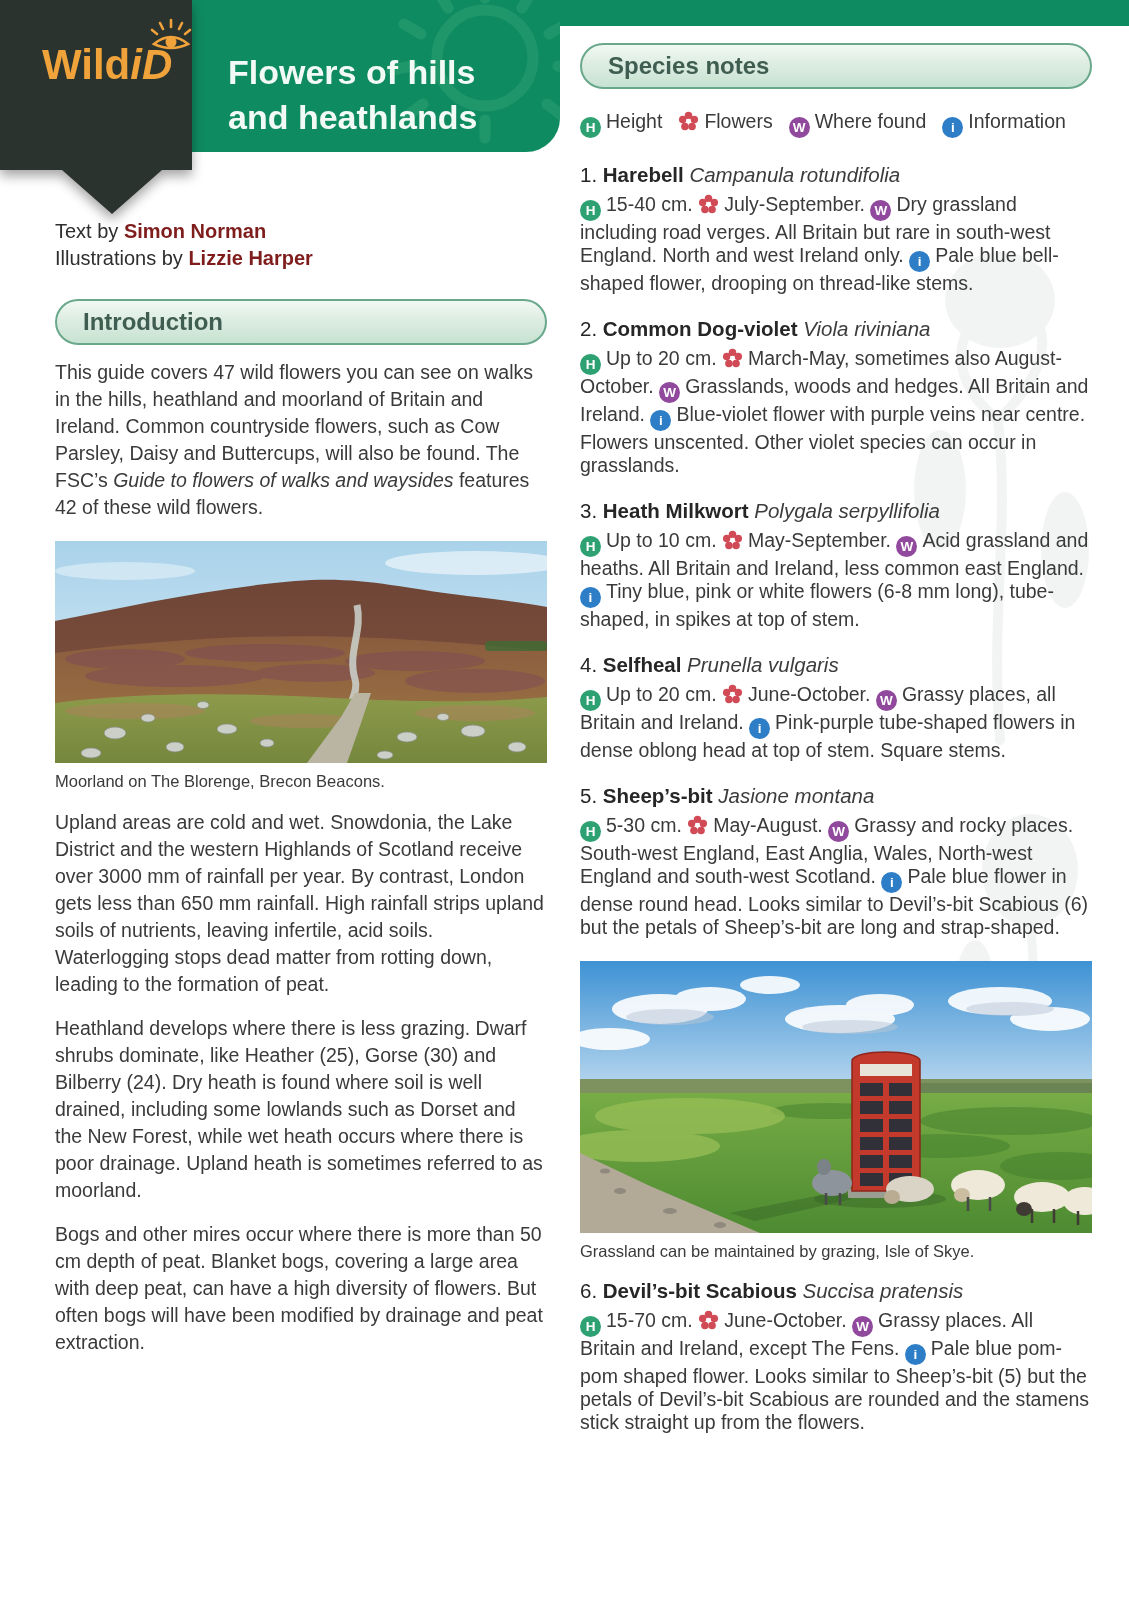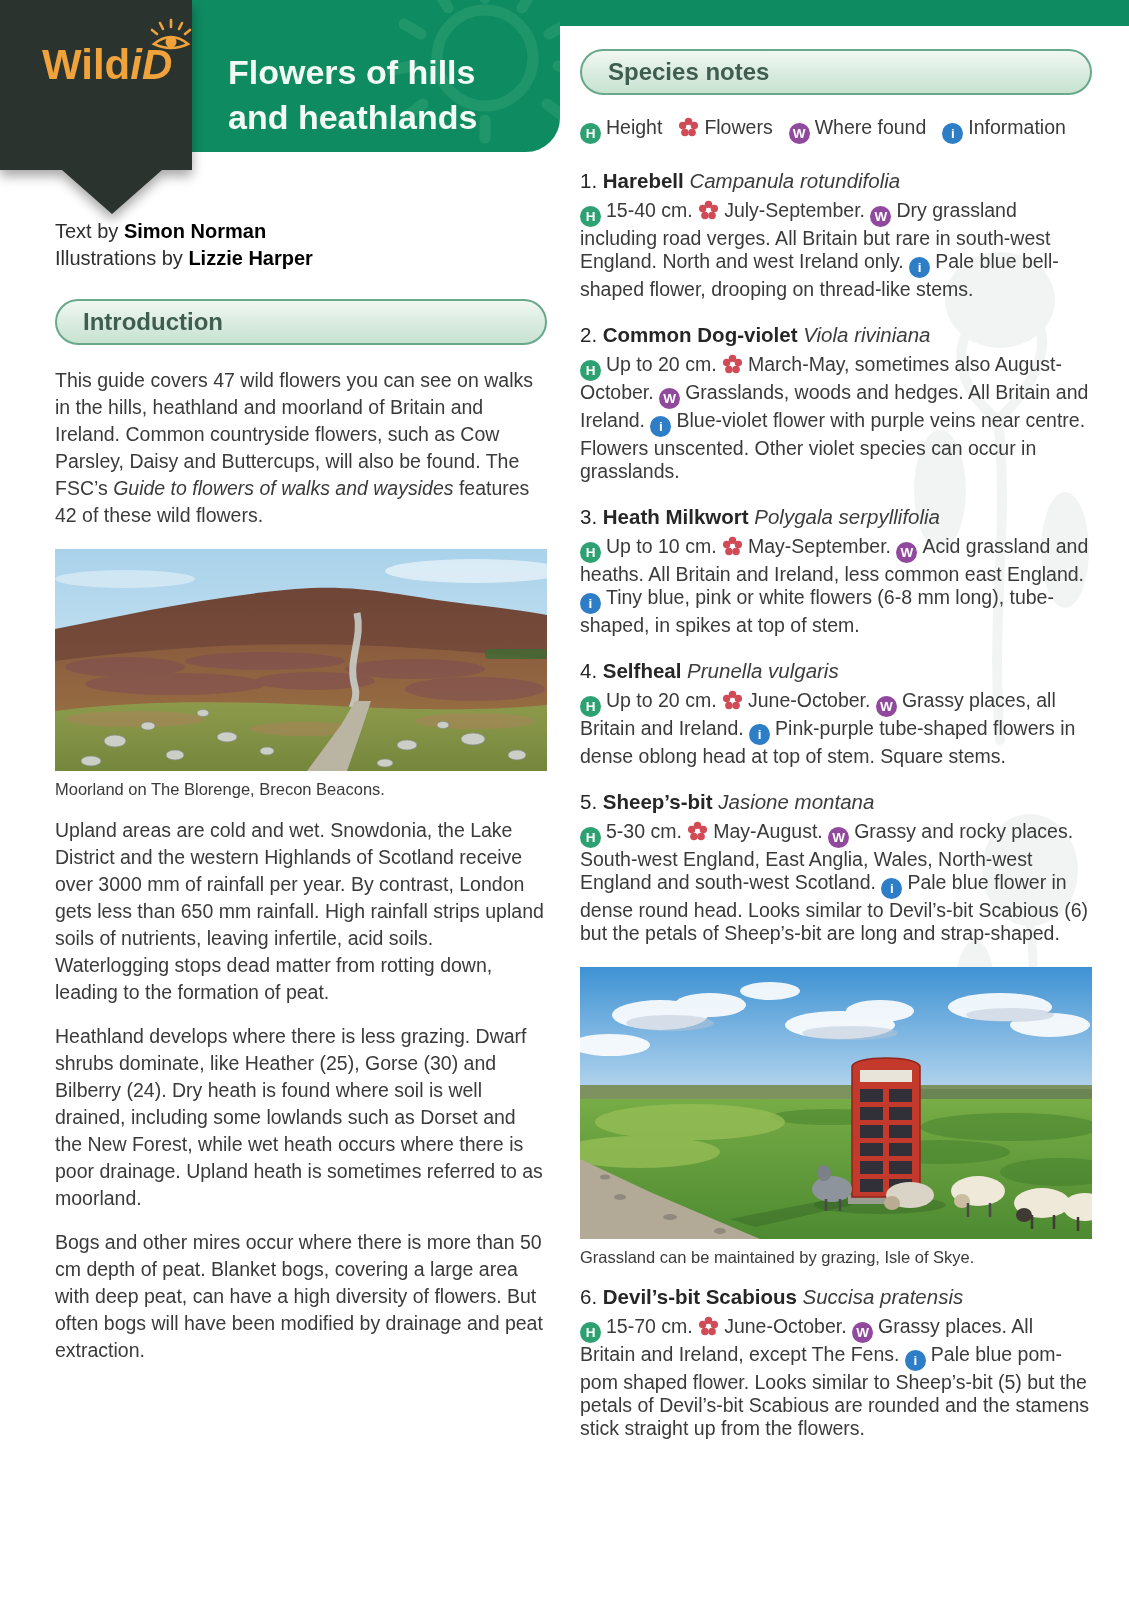--- a/index.html
+++ b/index.html
@@ -22,25 +22,25 @@
   .page-title{position:absolute;left:228px;top:38px;color:#f2faf5;font-size:34px;font-weight:700;line-height:45px;margin-top:12px;}
 
   
   .pill{height:46px;border:2px solid #69a88b;border-radius:24px;box-sizing:border-box;
         background:linear-gradient(180deg,#f1f8f3 0%,#ddedE2 45%,#c7e2d1 100%);
         display:flex;align-items:center;padding-left:26px;
         color:#3f5d50;font-size:24px;font-weight:700;}
 
   
   .col-left{position:absolute;left:55px;top:218px;width:492px;}
-  .col-right{position:absolute;left:580px;top:49px;width:512px;}
+  .col-right{position:absolute;left:580px;top:43px;width:512px;}
 
   .credits{font-size:20px;line-height:27px;color:#2e2e2e;}
-  .credits b{color:#000000;}
-  .intro-pill{margin-top:27px;margin-bottom:22px;}
+  .credits b{color:#7f1d1d;}
+  .intro-pill{margin-top:27px;margin-bottom:14px;}
   .paragraph{font-size:19.5px;line-height:27px;margin:0 0 17px 0;}
   .paragraph em{font-style:italic;}
   .caption{font-size:16.5px;line-height:22px;margin:7px 0 17px 0;}
   .photo{display:block;width:100%;height:auto;line-height:0;}
 
   
   .legend{margin:21px 0 25px 0;font-size:19.5px;color:#3a3a3a;white-space:nowrap;}
   .legend-item{margin-right:16px;}
   .species-heading{font-size:20.5px;color:#262626;margin:0 0 6px 0;}
   .species-name{font-weight:700;}

